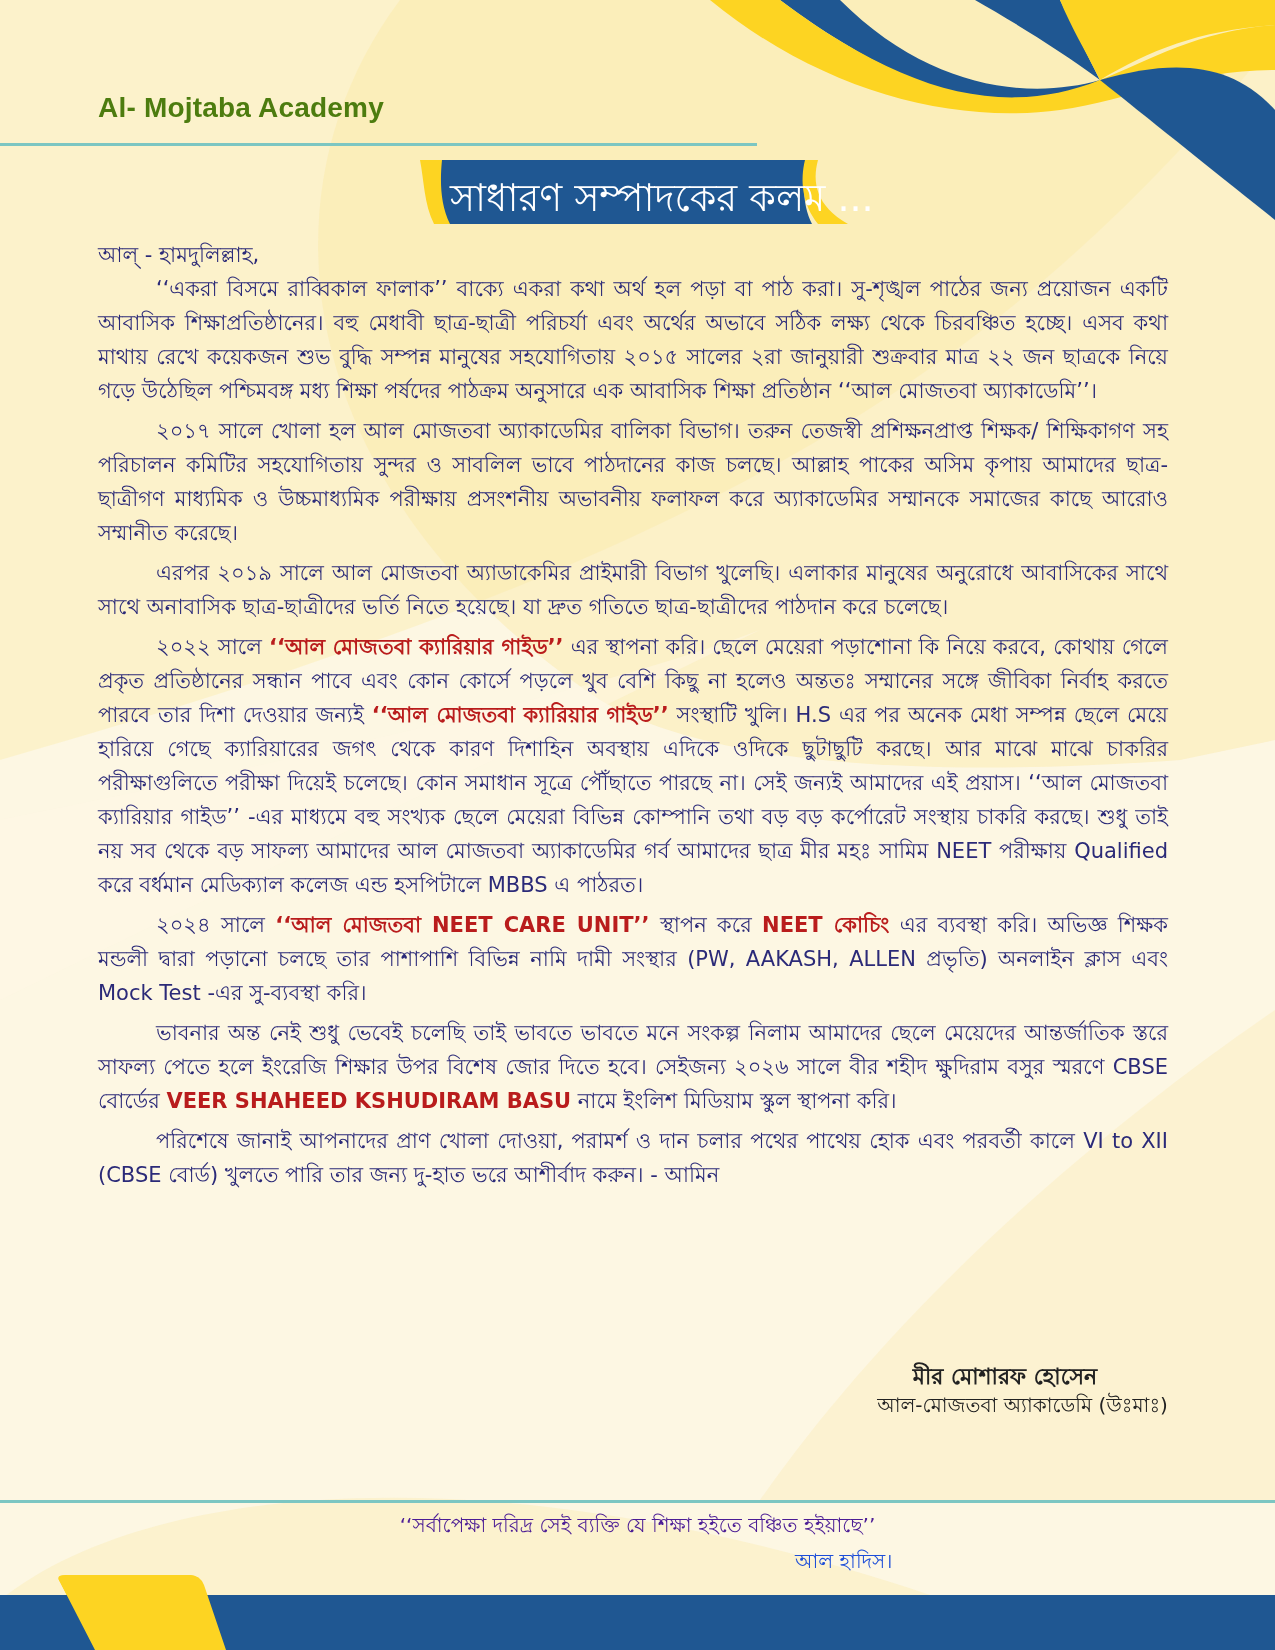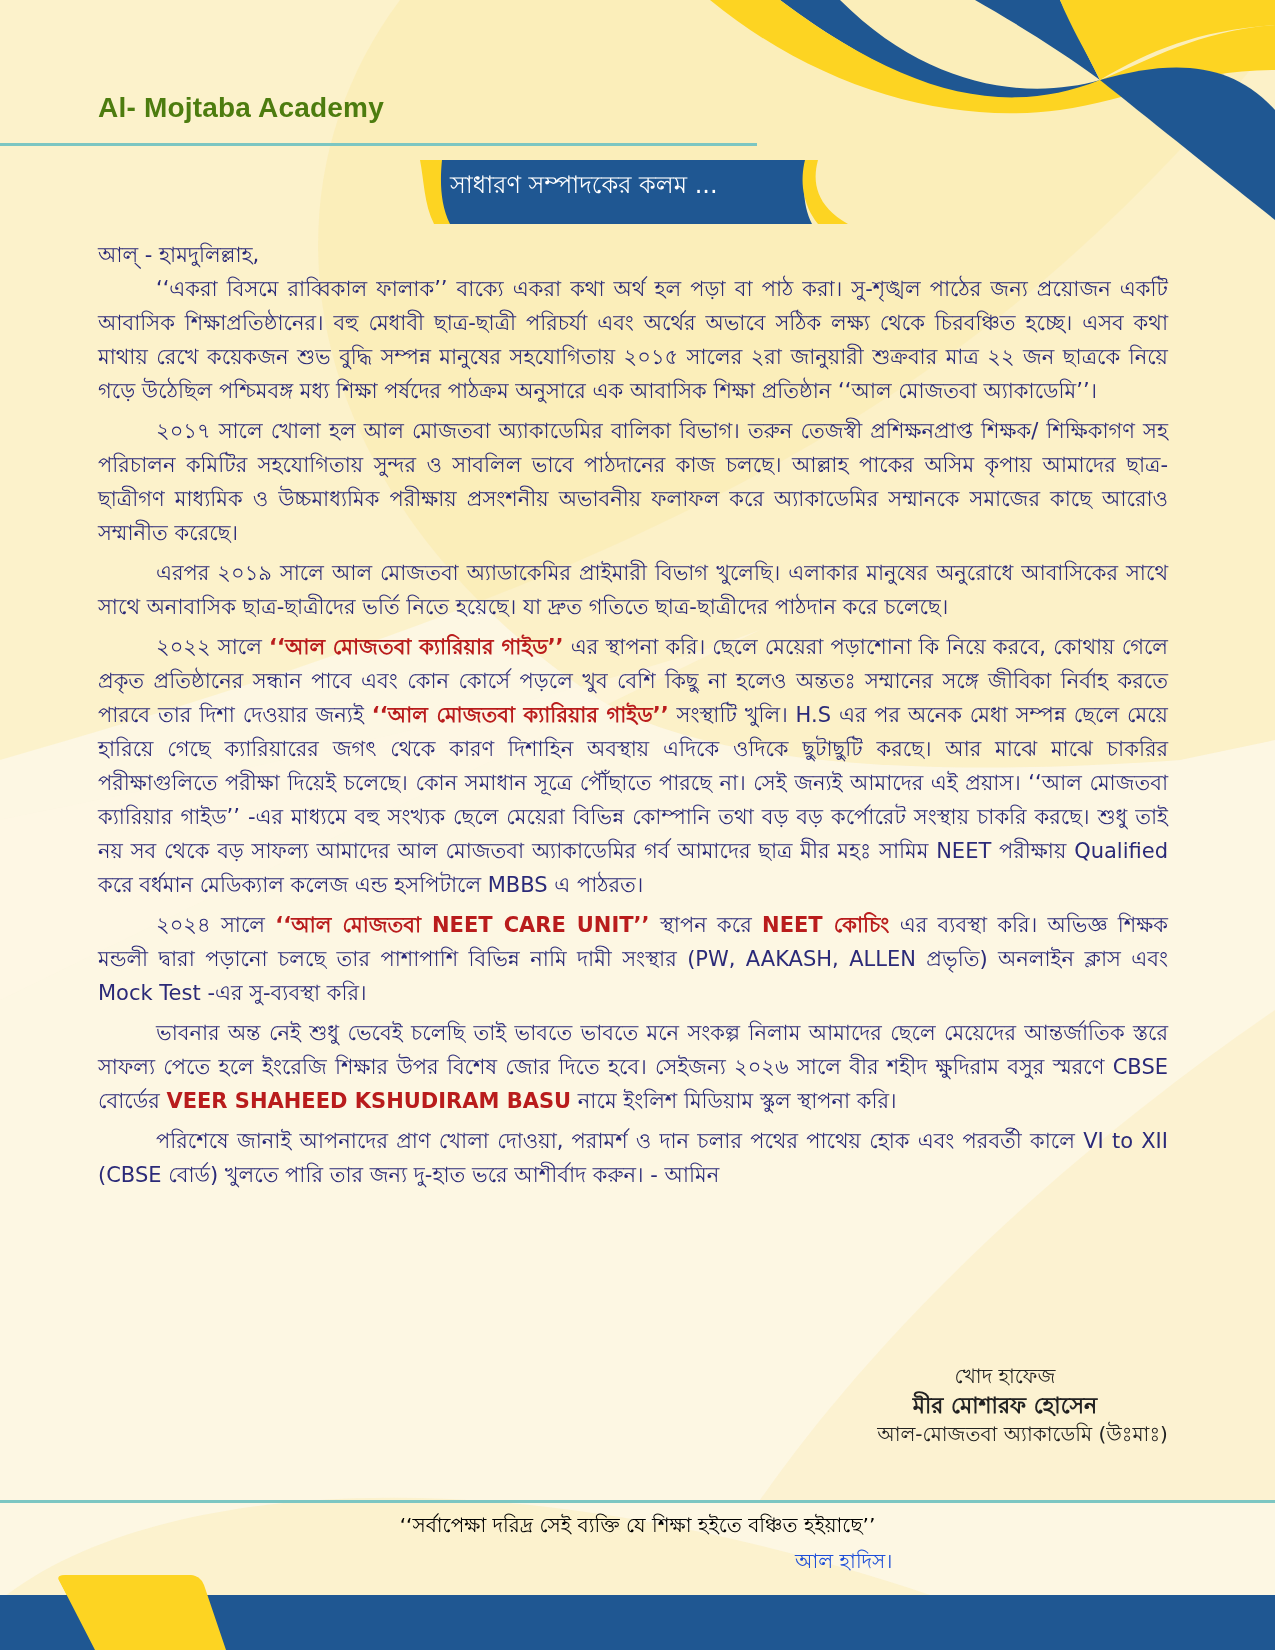--- a/index.html
+++ b/index.html
@@ -15,23 +15,23 @@
       font-size: 28px; color: #4d7c0f; letter-spacing: 0.2px;
     }
     .header-rule {
       position: absolute; left: 0; top: 143px; width: 757px; height: 3px;
       background: #7cc6c2;
     }
     .banner {
       position: absolute; left: 420px; top: 160px; width: 428px; height: 64px;
     }
     .banner-text {
-      position: absolute; left: 450px; top: 162px; width: 380px; height: 48px;
+      position: absolute; left: 450px; top: 176px; width: 380px; height: 48px;
       display: flex; align-items: center; justify-content: flex-start;
-      color: #ffffff; font-size: 24px; font-family: "DejaVu Sans", sans-serif;
+      color: #ffffff; font-size: 38px; font-family: "DejaVu Sans", sans-serif;
       white-space: nowrap;
     }
     .body-text {
       position: absolute; left: 98px; top: 238px; width: 1070px;
       color: #2b2a78; font-size: 21px; line-height: 34px;
       text-align: justify;
     }
     .body-text p { margin: 0 0 6px 0; text-indent: 58px; }
     .body-text p.greeting { text-indent: 0; margin-bottom: 0; }
     .body-text b { color: #b91c1c; }
@@ -40,21 +40,21 @@
       text-align: center; color: #222; font-size: 20px; line-height: 29px;
     }
     .signature .sig-name { font-weight: bold; font-size: 22px; }
     .signature .sig-org { text-align: center; margin-right: -35px; }
     .footer-rule {
       position: absolute; left: 0; top: 1500px; width: 1275px; height: 3px;
       background: #7cc6c2;
     }
     .quote {
       position: absolute; left: 0; width: 1275px; top: 1510px; text-align: center;
-      color: #000000; font-size: 20px;
+      color: #4c1d95; font-size: 20px;
     }
     .quote-source {
       position: absolute; left: 795px; top: 1546px; color: #1d4ed8; font-size: 20px;
     }
     .footer-bar {
       position: absolute; left: 0; top: 1595px; width: 1275px; height: 55px;
       background: #1f5792;
     }
   </style>
 </head>
@@ -92,21 +92,20 @@
   <p>‘‘একরা বিসমে রাব্বিকাল ফালাক’’ বাক্যে একরা কথা অর্থ হল পড়া বা পাঠ করা। সু-শৃঙ্খল পাঠের জন্য প্রয়োজন একটি আবাসিক শিক্ষাপ্রতিষ্ঠানের। বহু মেধাবী ছাত্র-ছাত্রী পরিচর্যা এবং অর্থের অভাবে সঠিক লক্ষ্য থেকে চিরবঞ্চিত হচ্ছে। এসব কথা মাথায় রেখে কয়েকজন শুভ বুদ্ধি সম্পন্ন মানুষের সহযোগিতায় ২০১৫ সালের ২রা জানুয়ারী শুক্রবার মাত্র ২২ জন ছাত্রকে নিয়ে গড়ে উঠেছিল পশ্চিমবঙ্গ মধ্য শিক্ষা পর্ষদের পাঠক্রম অনুসারে এক আবাসিক শিক্ষা প্রতিষ্ঠান ‘‘আল মোজতবা অ্যাকাডেমি’’।</p>
   <p>২০১৭ সালে খোলা হল আল মোজতবা অ্যাকাডেমির বালিকা বিভাগ। তরুন তেজস্বী প্রশিক্ষনপ্রাপ্ত শিক্ষক/ শিক্ষিকাগণ সহ পরিচালন কমিটির সহযোগিতায় সুন্দর ও সাবলিল ভাবে পাঠদানের কাজ চলছে। আল্লাহ পাকের অসিম কৃপায় আমাদের ছাত্র-ছাত্রীগণ মাধ্যমিক ও উচ্চমাধ্যমিক পরীক্ষায় প্রসংশনীয় অভাবনীয় ফলাফল করে অ্যাকাডেমির সম্মানকে সমাজের কাছে আরোও সম্মানীত করেছে।</p>
   <p>এরপর ২০১৯ সালে আল মোজতবা অ্যাডাকেমির প্রাইমারী বিভাগ খুলেছি। এলাকার মানুষের অনুরোধে আবাসিকের সাথে সাথে অনাবাসিক ছাত্র-ছাত্রীদের ভর্তি নিতে হয়েছে। যা দ্রুত গতিতে ছাত্র-ছাত্রীদের পাঠদান করে চলেছে।</p>
   <p><span>২০২২ সালে </span><b>‘‘আল মোজতবা ক্যারিয়ার গাইড’’</b><span> এর স্থাপনা করি। ছেলে মেয়েরা পড়াশোনা কি নিয়ে করবে, কোথায় গেলে প্রকৃত প্রতিষ্ঠানের সন্ধান পাবে এবং কোন কোর্সে পড়লে খুব বেশি কিছু না হলেও অন্ততঃ সম্মানের সঙ্গে জীবিকা নির্বাহ করতে পারবে তার দিশা দেওয়ার জন্যই </span><b>‘‘আল মোজতবা ক্যারিয়ার গাইড’’</b><span> সংস্থাটি খুলি। H.S এর পর অনেক মেধা সম্পন্ন ছেলে মেয়ে হারিয়ে গেছে ক্যারিয়ারের জগৎ থেকে কারণ দিশাহিন অবস্থায় এদিকে ওদিকে ছুটাছুটি করছে। আর মাঝে মাঝে চাকরির পরীক্ষাগুলিতে পরীক্ষা দিয়েই চলেছে। কোন সমাধান সূত্রে পৌঁছাতে পারছে না। সেই জন্যই আমাদের এই প্রয়াস। ‘‘আল মোজতবা ক্যারিয়ার গাইড’’ -এর মাধ্যমে বহু সংখ্যক ছেলে মেয়েরা বিভিন্ন কোম্পানি তথা বড় বড় কর্পোরেট সংস্থায় চাকরি করছে। শুধু তাই নয় সব থেকে বড় সাফল্য আমাদের আল মোজতবা অ্যাকাডেমির গর্ব আমাদের ছাত্র মীর মহঃ সামিম NEET পরীক্ষায় Qualified  করে বর্ধমান মেডিক্যাল কলেজ এন্ড হসপিটালে MBBS  এ পাঠরত।</span></p>
   <p><span>২০২৪ সালে </span><b>‘‘আল মোজতবা NEET CARE UNIT’’</b><span> স্থাপন করে </span><b>NEET  কোচিং</b><span> এর ব্যবস্থা করি। অভিজ্ঞ শিক্ষক মন্ডলী দ্বারা পড়ানো চলছে তার পাশাপাশি বিভিন্ন নামি দামী সংস্থার (PW, AAKASH, ALLEN প্রভৃতি) অনলাইন ক্লাস এবং Mock Test -এর সু-ব্যবস্থা করি।</span></p>
   <p><span>ভাবনার অন্ত নেই শুধু ভেবেই চলেছি তাই ভাবতে ভাবতে মনে সংকল্প নিলাম আমাদের ছেলে মেয়েদের আন্তর্জাতিক স্তরে সাফল্য পেতে হলে ইংরেজি শিক্ষার উপর বিশেষ জোর দিতে হবে। সেইজন্য ২০২৬ সালে বীর শহীদ ক্ষুদিরাম বসুর স্মরণে CBSE  বোর্ডের </span><b>VEER SHAHEED KSHUDIRAM BASU</b><span> নামে ইংলিশ মিডিয়াম স্কুল স্থাপনা করি।</span></p>
   <p>পরিশেষে জানাই আপনাদের প্রাণ খোলা দোওয়া, পরামর্শ ও দান চলার পথের পাথেয় হোক এবং পরবর্তী কালে VI to XII (CBSE বোর্ড) খুলতে পারি তার জন্য দু-হাত ভরে আশীর্বাদ করুন। - আমিন</p>
 </div>
 
 <div class="signature">
-  <div>খোদ হাফেজ</div>
   <div class="sig-name">মীর মোশারফ হোসেন</div>
   <div class="sig-org">আল-মোজতবা অ্যাকাডেমি (উঃমাঃ)</div>
 </div>
 
 <div class="footer-rule"></div>
 <div class="quote">‘‘সর্বাপেক্ষা দরিদ্র সেই ব্যক্তি যে শিক্ষা হইতে বঞ্চিত হইয়াছে’’</div>
 <div class="quote-source">আল হাদিস।</div>
 <div class="footer-bar"></div>
 <svg style="position:absolute;left:0;top:1575px;pointer-events:none" width="260" height="75" viewBox="0 0 260 75">
   <path d="M60 7 Q55 0 68 0 L190 0 Q200 0 204 10 L226 75 L95 75 Z" fill="#fdd422"></path>

